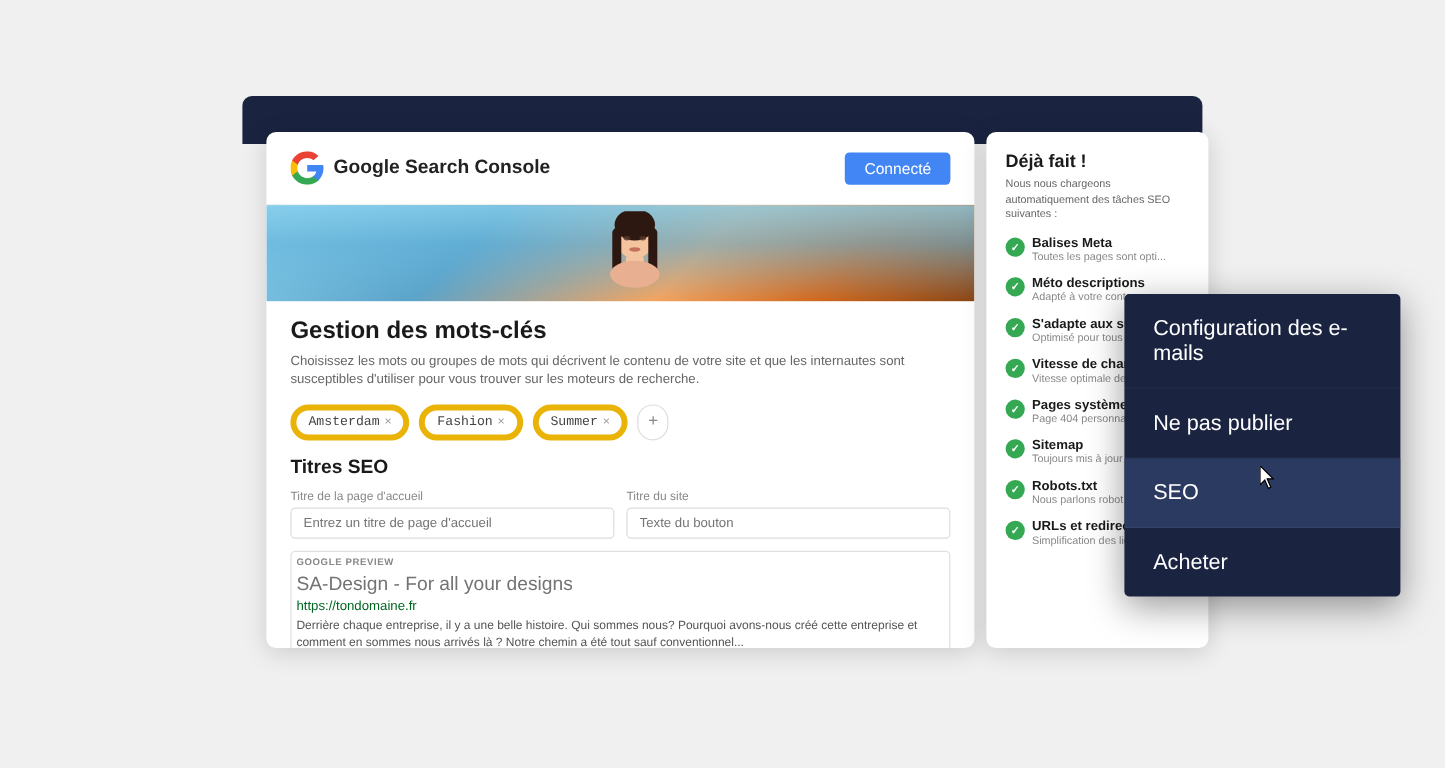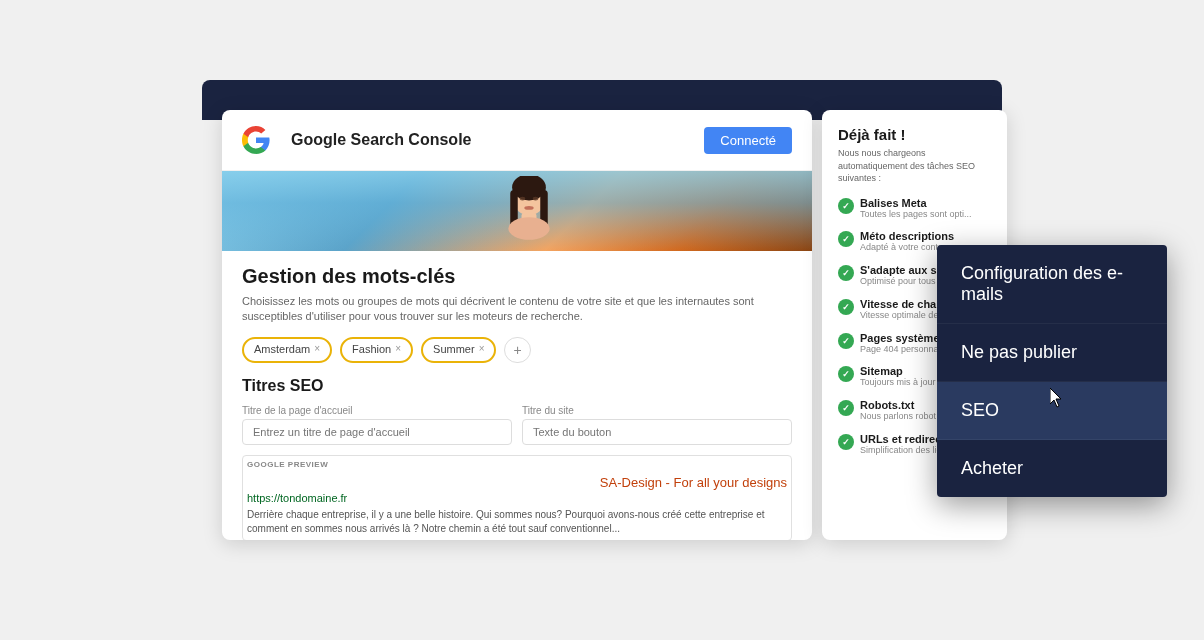--- a/index.html
+++ b/index.html
@@ -49,21 +49,21 @@
       display: flex;
       align-items: center;
       justify-content: space-between;
       padding: 16px 20px;
       border-bottom: 1px solid #f0f0f0;
     }
 
     .google-logo-area {
       display: flex;
       align-items: center;
-      gap: 21px;
+      gap: 8px;
     }
 
     .google-g {
       width: 28px;
       height: 28px;
     }
 
     .card-title {
       font-size: 16px;
       font-weight: 600;
@@ -129,28 +129,29 @@
 
     
     .tags-row {
       display: flex;
       gap: 8px;
       margin-bottom: 14px;
     }
 
     .tag {
       display: flex;
-      align-items: flex-start;
+      align-items: flex-end;
       gap: 4px;
       padding: 4px 10px;
-      border: 2px solid #eab308;
+      border: 5px solid #eab308;
       border-radius: 20px;
       font-size: 11px;
       color: #444;
       cursor: pointer;
+      font-family: Liberation Mono, monospace;
     }
 
     .tag-x {
       color: #999;
       font-size: 10px;
     }
 
     .tag-add {
       padding: 4px 8px;
       border: 1px solid #ddd;
@@ -204,26 +205,25 @@
 
     .preview-label {
       font-size: 8px;
       font-weight: 600;
       color: #888;
       letter-spacing: 0.5px;
       margin-bottom: 6px;
     }
 
     .preview-link {
-      font-size: 13px;
-      color: #c2410c;
+      font-size: 16px;
+      color: #737373;
       text-decoration: none;
       display: block;
       margin-bottom: 2px;
-      text-align: right;
     }
 
     .preview-url {
       font-size: 11px;
       color: #006621;
       margin-bottom: 4px;
     }
 
     .preview-desc {
       font-size: 10px;

